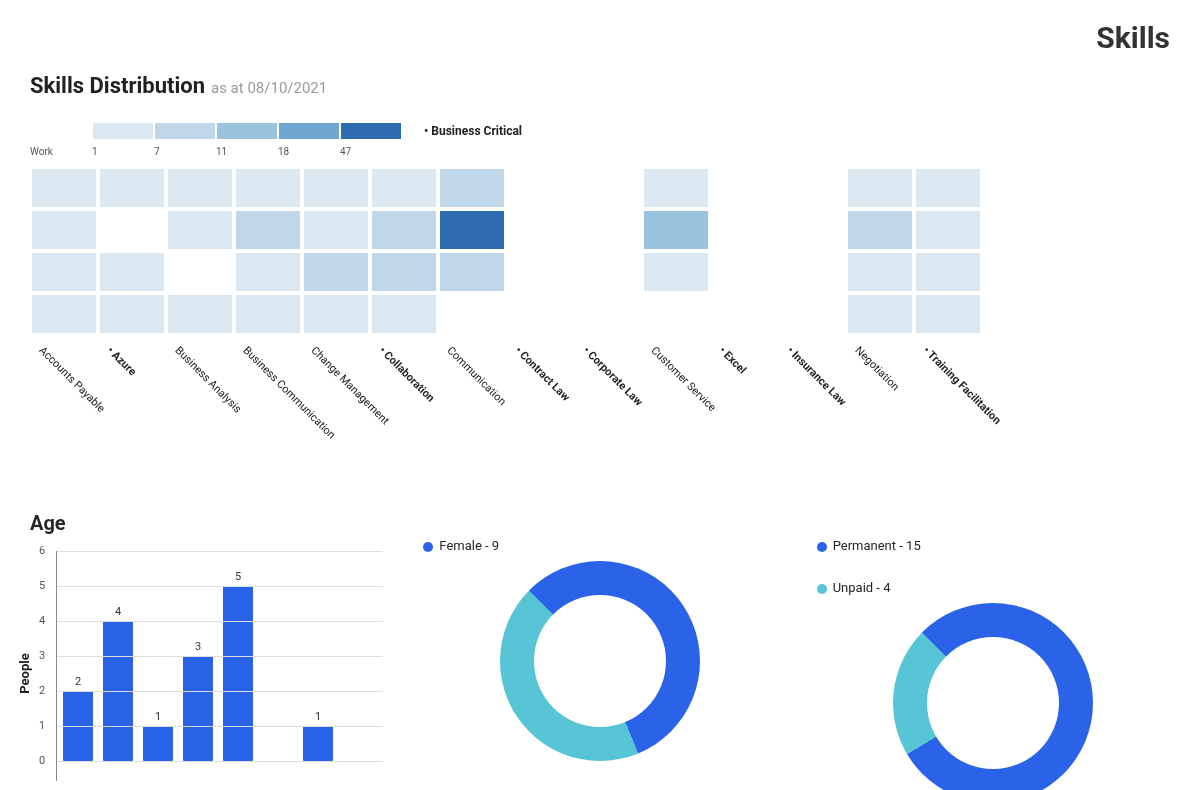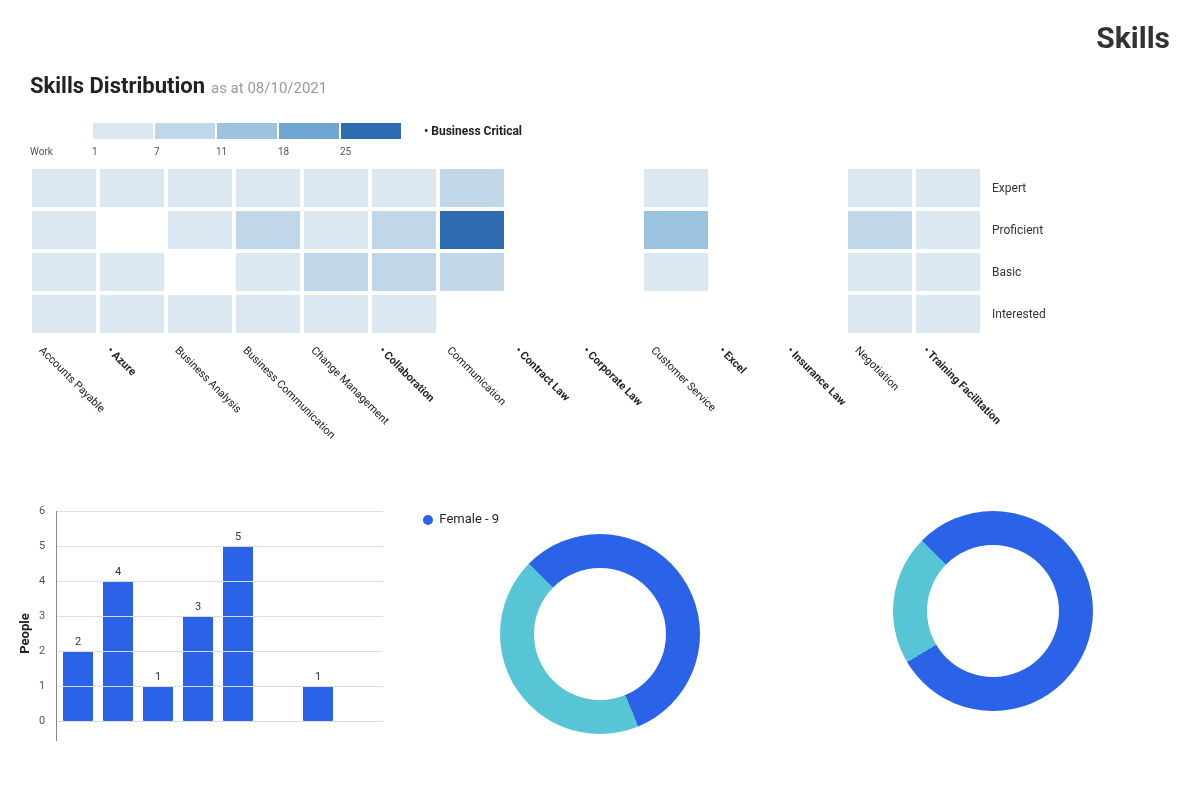--- a/index.html
+++ b/index.html
@@ -80,21 +80,21 @@
   }
   .bar-grid { position: relative; flex: 1; border-left: 1px solid #888; }
   .gridline { position: absolute; left: 0; right: 0; border-top: 1px solid #ddd; }
   .gridline span { position: absolute; left: -18px; top: -8px; font-size: 11px; color: #555; }
   .bars { position: absolute; left: 6px; right: 0; bottom: 0; top: 0; display: flex; align-items: flex-end; gap: 10px; }
   .bar { width: 30px; background: #2b63e8; position: relative; border-radius: 1px; }
   .bar .val { position: absolute; top: -16px; left: 50%; transform: translateX(-50%); font-size: 11px; color: #333; }
 
   
   .donut-legend { font-size: 13px; margin-bottom: 8px; }
-  .donut-legend .item { margin-bottom: 4px; }
+  .donut-legend .item { margin-bottom: 4px; margin-top: 27px; }
   .dot { display: inline-block; width: 10px; height: 10px; border-radius: 50%; margin-right: 6px; vertical-align: middle; }
   .donut-wrap { display: flex; justify-content: center; }
   .donut { width: 200px; height: 200px; border-radius: 50%; position: relative; }
   .donut::after {
     content: "";
     position: absolute;
     inset: 34px;
     background: #fff;
     border-radius: 50%;
   }
@@ -119,21 +119,21 @@
       <div class="scale-cell" style="background: rgb(47, 107, 176);"></div>
     </div>
   <span class="bc-legend">Business Critical</span>
 </div>
 <div class="scale-labels" id="scale-labels">
     <span>Work</span>
     <span>1</span>
     <span>7</span>
     <span>11</span>
     <span>18</span>
-    <span>25</span>
+    <span>47</span>
   </div>
 
 <div class="heatmap-wrap">
   <div class="heatmap">
     <div class="hm-body">
       <div id="hm-rows">
           <div class="hm-row">
             <div class="hm-cell" title="Accounts Payable / Expert: 1" style="background: rgb(219, 231, 241);"></div>
             <div class="hm-cell" title="Azure / Expert: 1" style="background: rgb(219, 231, 241);"></div>
             <div class="hm-cell" title="Business Analysis / Expert: 1" style="background: rgb(219, 231, 241);"></div>
@@ -208,32 +208,27 @@
           <div class="hm-xlabel">Communication</div>
           <div class="hm-xlabel crit">Contract Law</div>
           <div class="hm-xlabel crit">Corporate Law</div>
           <div class="hm-xlabel">Customer Service</div>
           <div class="hm-xlabel crit">Excel</div>
           <div class="hm-xlabel crit">Insurance Law</div>
           <div class="hm-xlabel">Negotiation</div>
           <div class="hm-xlabel crit">Training Facilitation</div>
         </div>
     </div>
-    <div class="hm-ylabels" id="hm-ylabels">
-        <div class="hm-ylabel">Expert</div>
-        <div class="hm-ylabel">Proficient</div>
-        <div class="hm-ylabel">Basic</div>
-        <div class="hm-ylabel">Interested</div>
-      </div>
   </div>
 </div>
 
 <div class="charts-row">
 
   <div class="chart-col">
+    <div class="chart-title">Age</div>
     <div class="bar-chart">
       <div class="bar-yaxis">
         <div class="bar-yaxis-label">People</div>
       </div>
       <div class="bar-grid" id="bar-grid">
         <div class="bars" id="bars" style="height: 210px;">
             <div class="bar" style="height: 70px;">
               <div class="val">2</div>
             </div>
             <div class="bar" style="height: 140px;">
@@ -281,18 +276,22 @@
   <div class="chart-col">
     <div class="donut-legend" id="gender-legend">
         <div class="item"><span class="dot" style="background: rgb(43, 99, 232);"></span><span>Female - 9</span></div>
       </div>
     <div class="donut-wrap">
         <div class="donut" id="gender-donut" style="background: conic-gradient(from -45deg, rgb(43, 99, 232) 0deg, rgb(43, 99, 232) 202.5deg, rgb(87, 197, 214) 202.5deg, rgb(87, 197, 214) 360deg);"></div>
       </div>
   </div>
 
   <div class="chart-col">
+    <div class="donut-legend" id="worktype-legend">
+        <div class="item"><span class="dot" style="background: rgb(43, 99, 232);"></span><span>Permanent - 15</span></div>
+        <div class="item"><span class="dot" style="background: rgb(87, 197, 214);"></span><span>Unpaid - 4</span></div>
+      </div>
     <div class="donut-wrap">
         <div class="donut" id="worktype-donut" style="background: conic-gradient(from -45deg, rgb(43, 99, 232) 0deg, rgb(43, 99, 232) 284.211deg, rgb(87, 197, 214) 284.211deg, rgb(87, 197, 214) 360deg);"></div>
       </div>
   </div>
 
 </div>
 
 </body></html>

